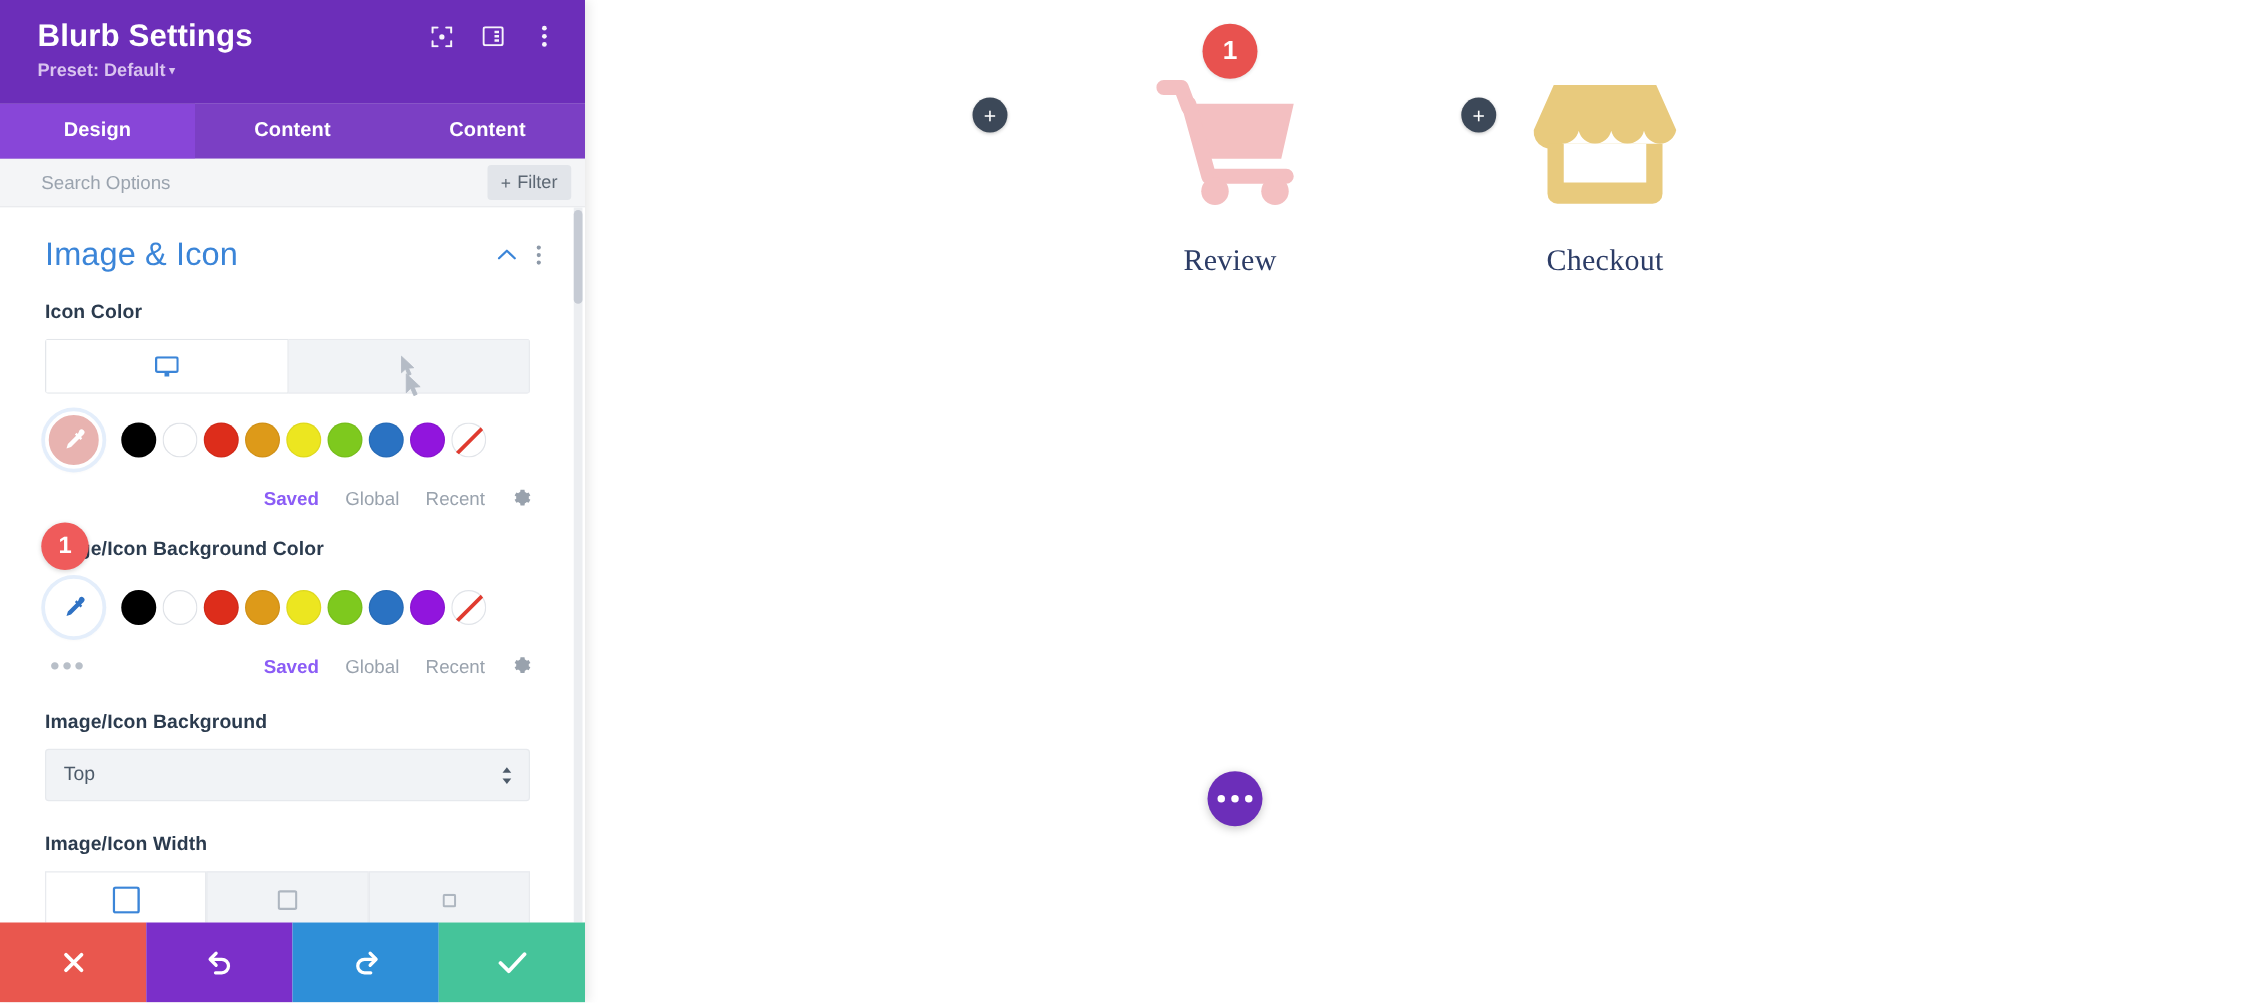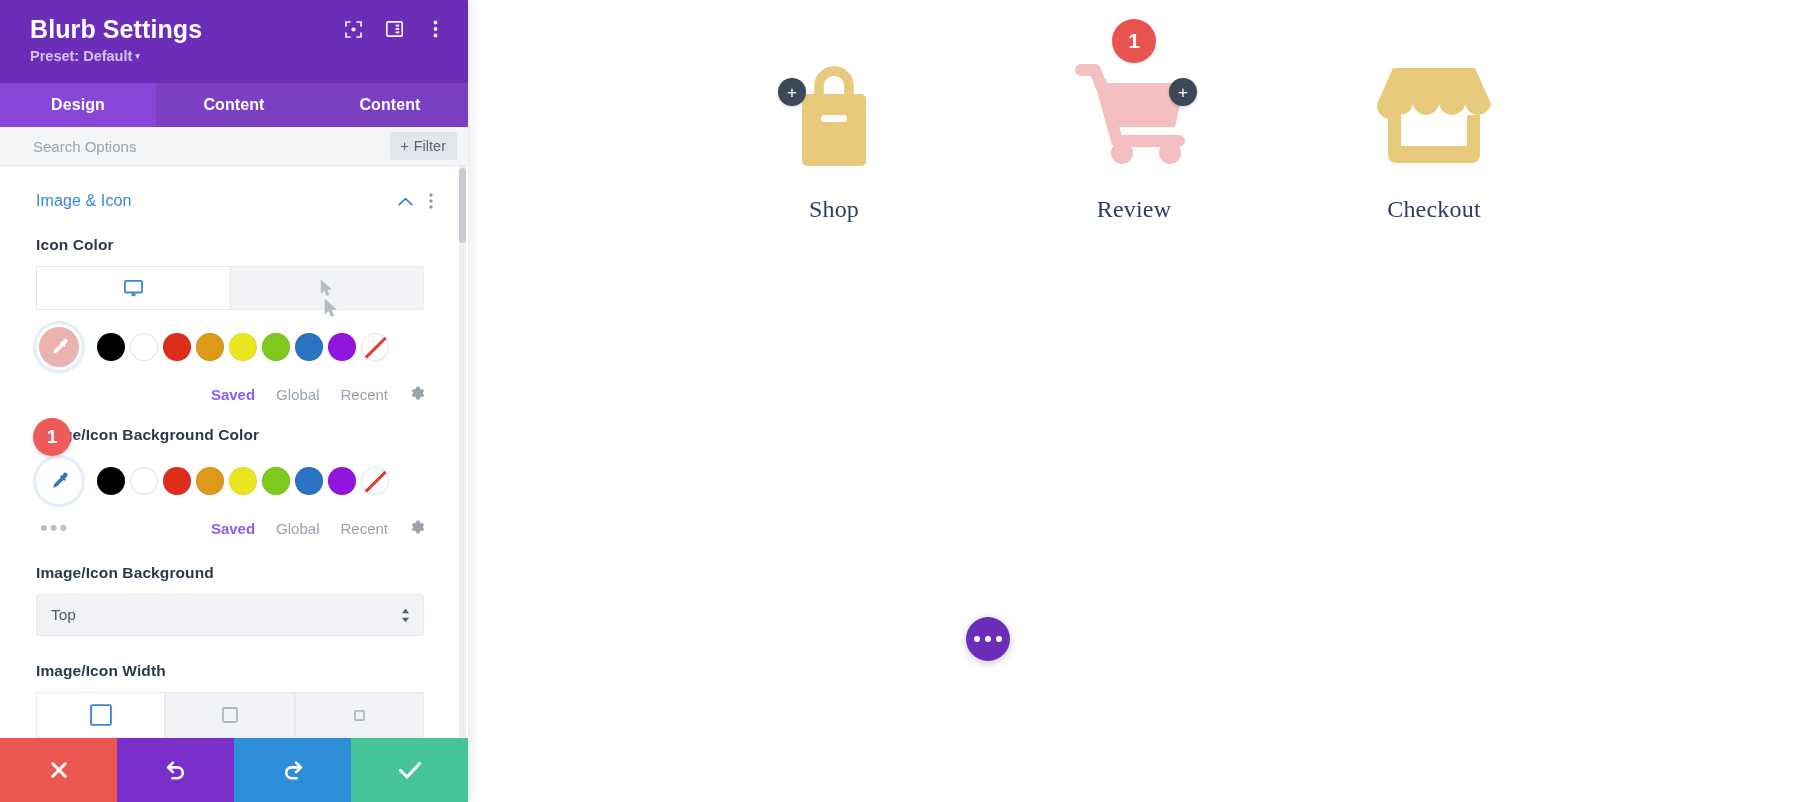--- a/index.html
+++ b/index.html
@@ -159,21 +159,21 @@
   }
 
   .section-head {
     display: flex;
     align-items: center;
     padding: 22px 24px 0 36px;
   }
   .section-title {
     flex: 1;
     color: #3b85d8;
-    font-size: 16px;
+    font-size: 26px;
     letter-spacing: 0.1px;
   }
   .section-toggle, .section-more {
     width: 26px; height: 26px;
     display: flex; align-items: center; justify-content: center;
     cursor: pointer;
   }
 
   .field { padding: 0 36px; }
   .field-label {
@@ -673,30 +673,20 @@
         </svg>
       </div>
     </div>
 
   </div>
 
   <div id="canvas">
 
     <div class="steps">
 
-      <div class="step">
-        <div class="step-icon">
-          <svg width="92" height="110" viewBox="0 0 92 110">
-            <path d="M31 40V28a15 15 0 0 1 30 0v12" fill="none" stroke="#e8ca7d" stroke-width="9.5" stroke-linecap="round"></path>
-            <rect x="14" y="36" width="64" height="72" rx="5" fill="#e8ca7d"></rect>
-            <rect x="33" y="57" width="26" height="7" rx="3.5" fill="#ffffff"></rect>
-          </svg>
-        </div>
-        <div class="step-label">Shop</div>
-      </div>
 
       <div class="step">
         <div class="step-icon">
           <div class="cart-badge">1</div>
           <svg width="118" height="110" viewBox="0 0 118 110">
             <path d="M6 12h14l6 16" fill="none" stroke="#f3bfc1" stroke-width="12" stroke-linecap="round" stroke-linejoin="round"></path>
             <path d="M26 25h84l-10 44H40z" fill="#f3bfc1"></path>
             <path d="M26 25l16 58h62" fill="none" stroke="#f3bfc1" stroke-width="12" stroke-linecap="round" stroke-linejoin="round"></path>
             <circle cx="47" cy="95" r="11" fill="#f3bfc1"></circle>
             <circle cx="95" cy="95" r="11" fill="#f3bfc1"></circle>

